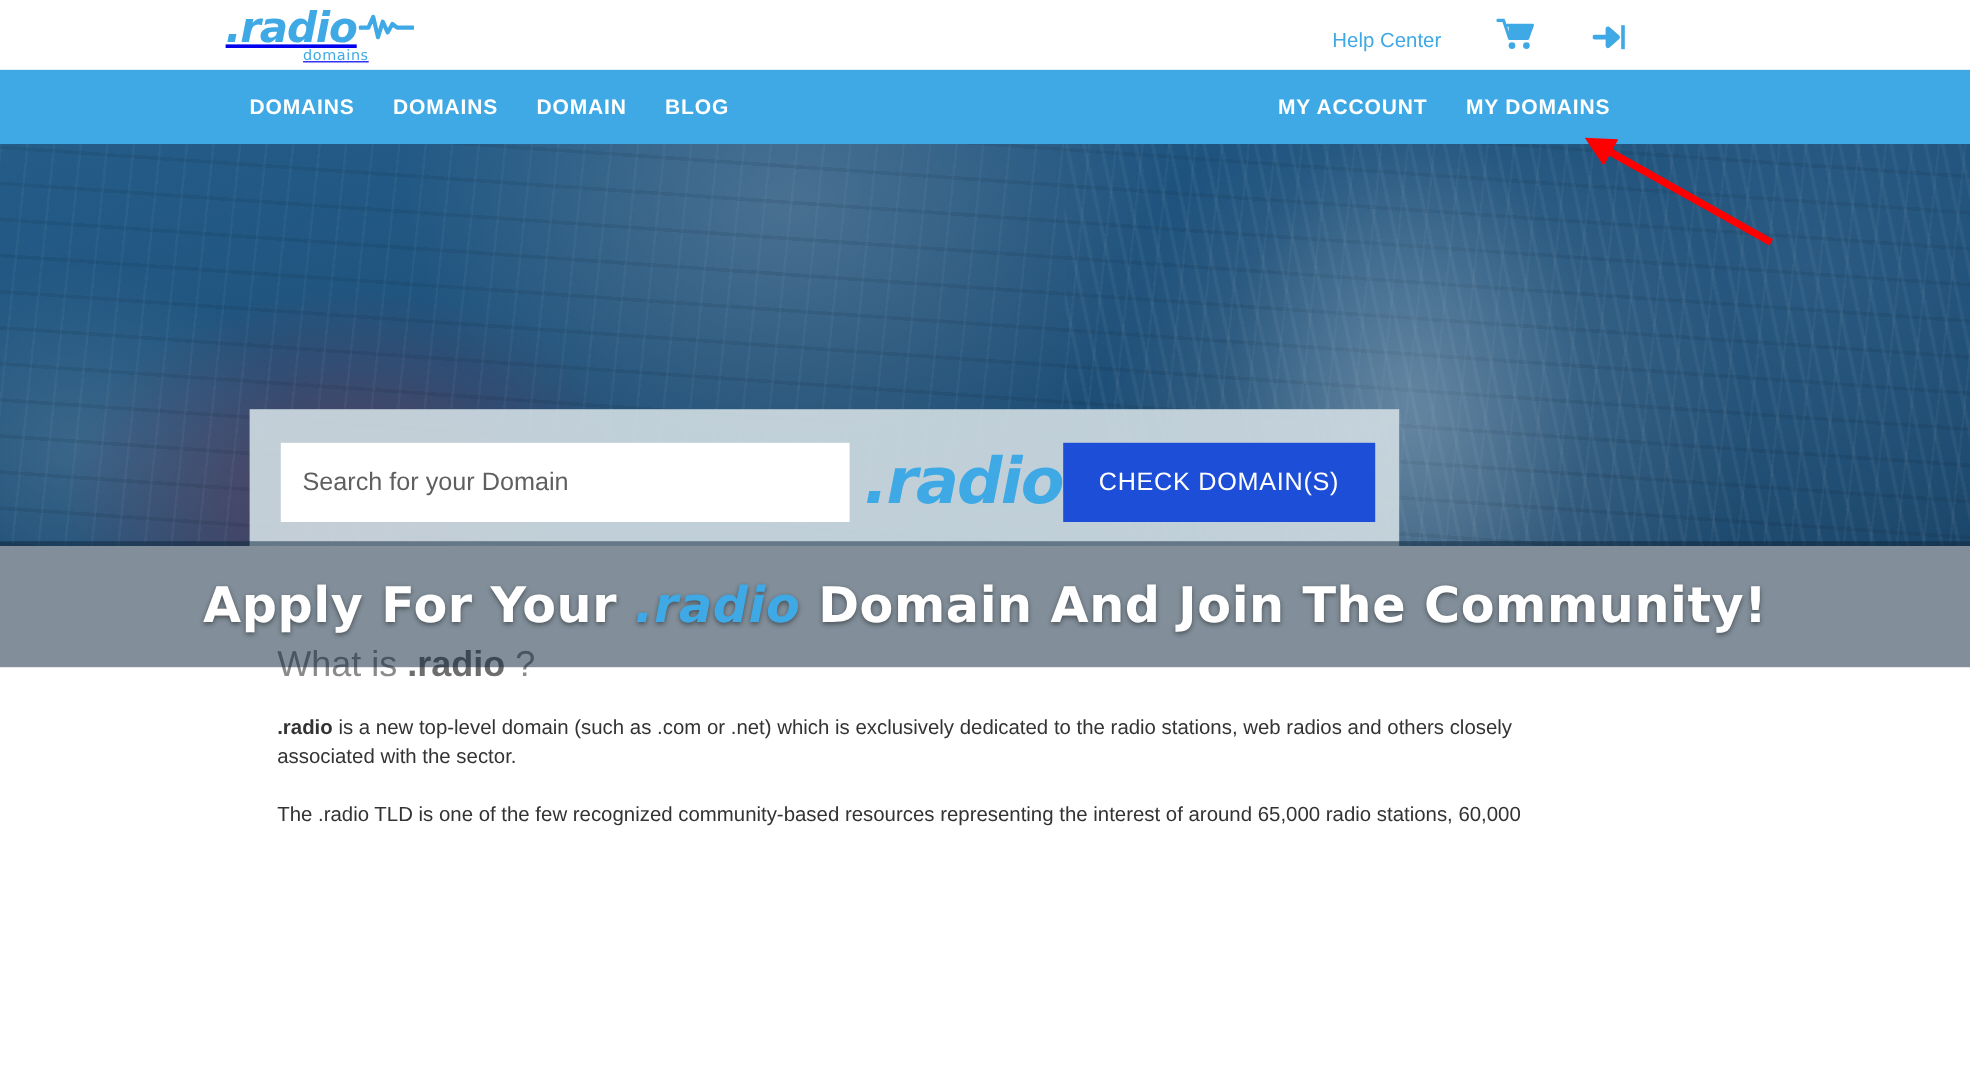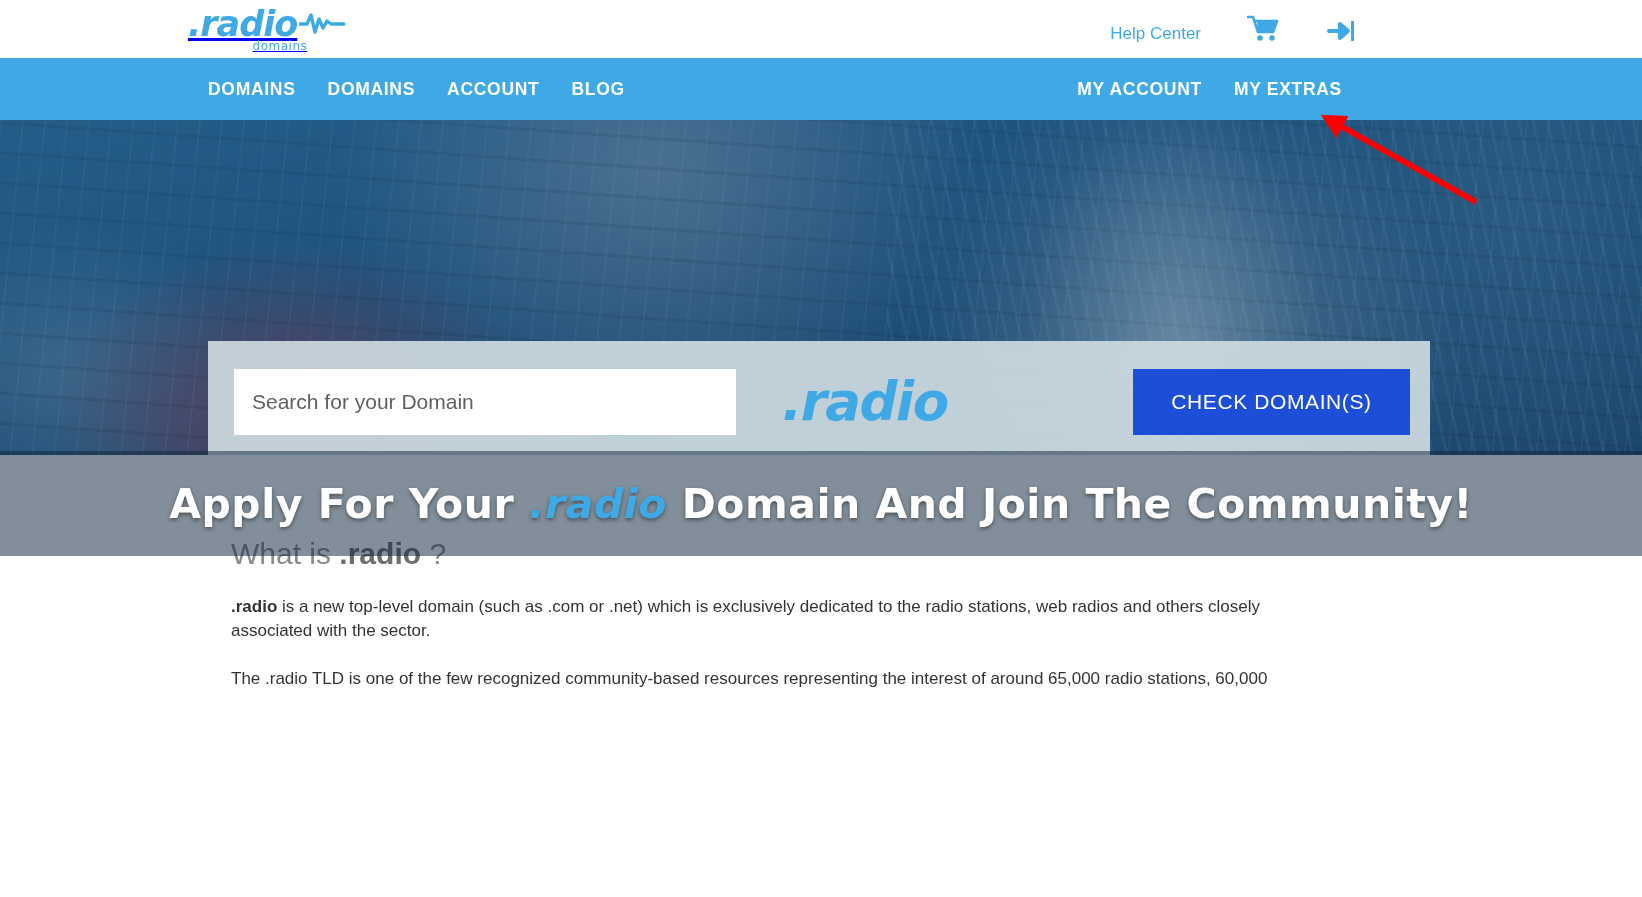--- a/index.html
+++ b/index.html
@@ -91,23 +91,23 @@
       repeating-linear-gradient(78deg, rgba(255,255,255,0.07) 0px, rgba(255,255,255,0.07) 3px, rgba(0,0,0,0) 3px, rgba(0,0,0,0) 14px),
       radial-gradient(ellipse 220px 330px at 38% 62%, rgba(200,215,225,0.38) 0%, rgba(160,180,200,0) 68%);
   }
   .hero-bg .tint {
     position: absolute; inset: 0;
     background: linear-gradient(180deg, rgba(28,86,133,0.38) 0%, rgba(24,74,116,0.30) 100%);
   }
 
   .search-panel {
     position: absolute; left: 208px; top: 221px;
-    width: 1222px; height: 121px;
+    width: 958px; height: 121px;
     background: rgba(204,217,224,0.93);
-    display: flex; align-items: center; gap: 34px;
+    display: flex; align-items: center;
   }
   .search-input {
     margin-left: 26px; width: 502px; height: 66px;
     background: #ffffff; border: none; outline: none;
     font-size: 21px; color: #5a5a5a; padding: 0 18px;
     font-family: "Liberation Sans", sans-serif;
   }
   .search-input::placeholder { color: #5f5f5f; }
   .tld-label {
     margin-left: 12px;
@@ -194,26 +194,26 @@
           <rect x="24" y="3" width="3" height="20" fill="#3FA9E5"></rect>
         </svg>
       </span>
     </div>
   </div>
 
   <div class="navbar">
     <div class="nav-left">
       <a class="nav-item" href="#">DOMAINS</a>
       <a class="nav-item" href="#">DOMAINS</a>
-      <a class="nav-item" href="#">ACCOUNT</a>
+      <a class="nav-item" href="#">DOMAIN</a>
       <a class="nav-item" href="#">BLOG</a>
     </div>
     <div class="nav-right">
       <a class="nav-item" href="#">MY ACCOUNT</a>
-      <a class="nav-item" href="#">MY EXTRAS</a>
+      <a class="nav-item" href="#">MY DOMAINS</a>
     </div>
   </div>
 
   <div class="hero">
     <div class="hero-bg">
       <div class="layer1"></div>
       <div class="layer2"></div>
       <div class="layer3"></div>
       <div class="tint"></div>
     </div>

